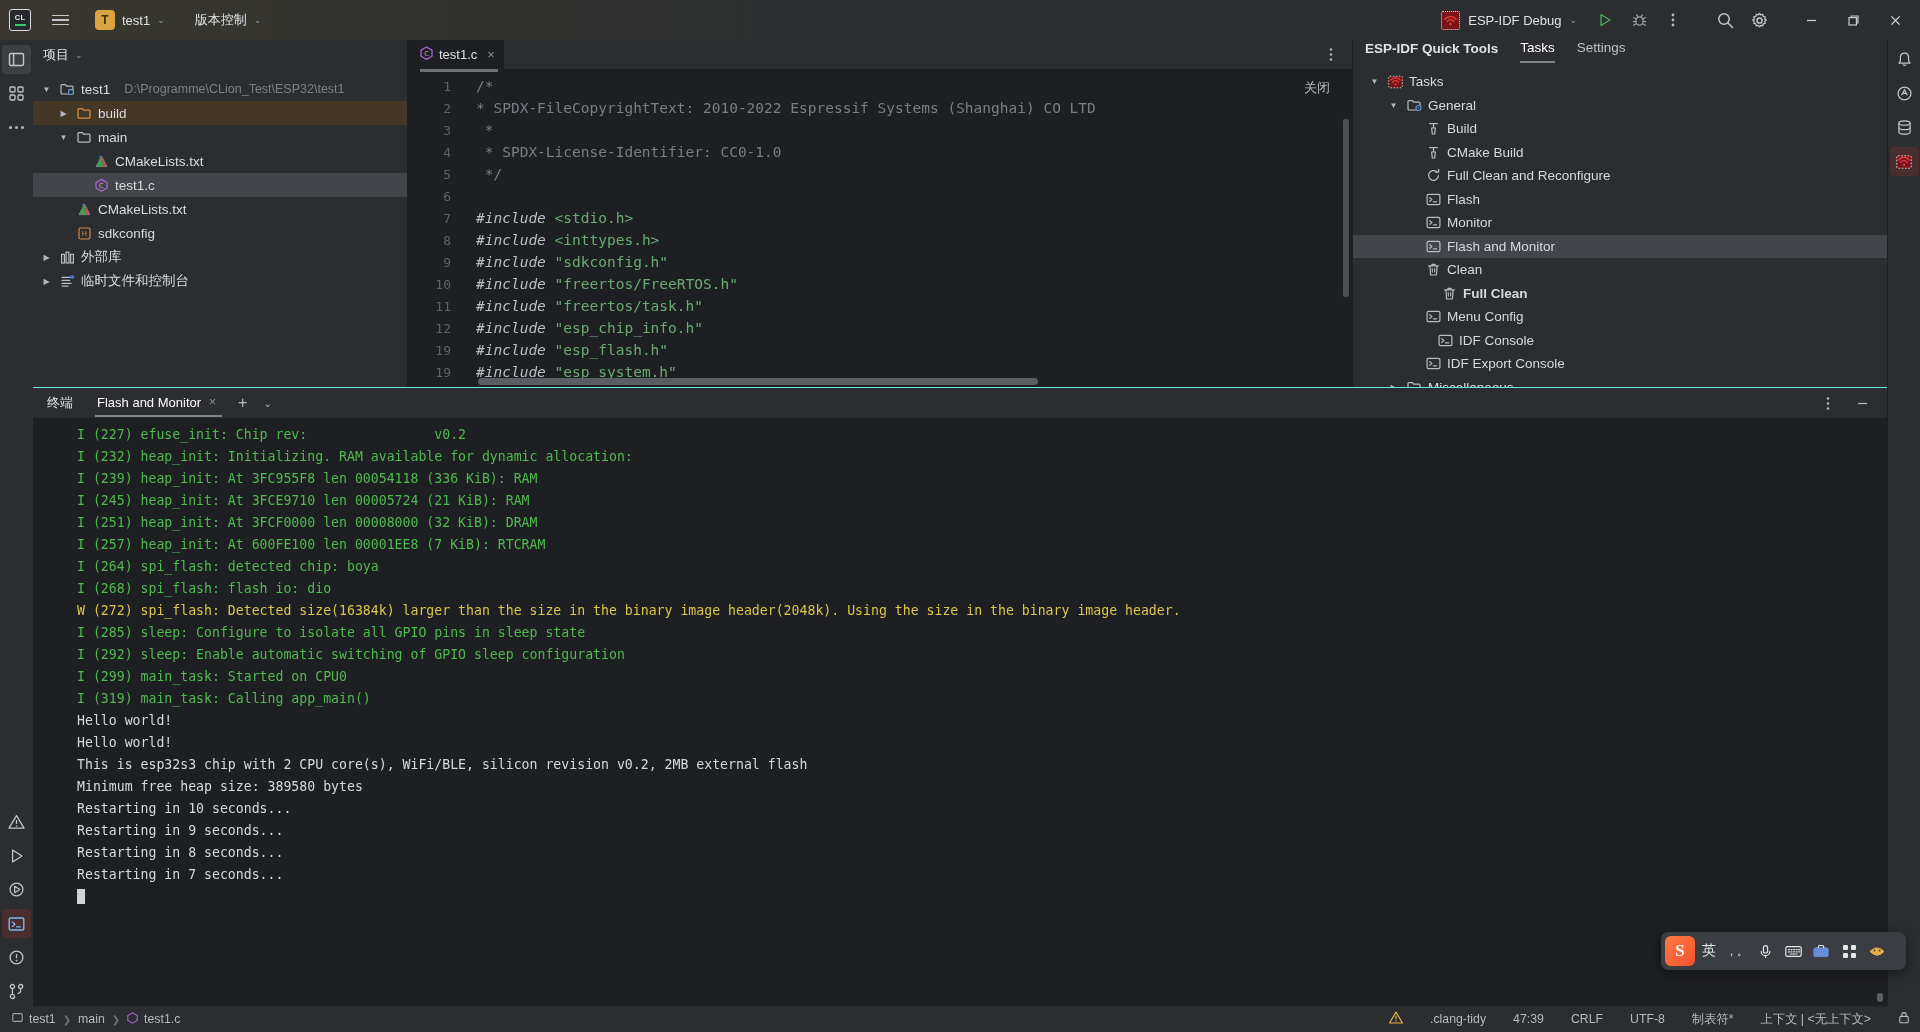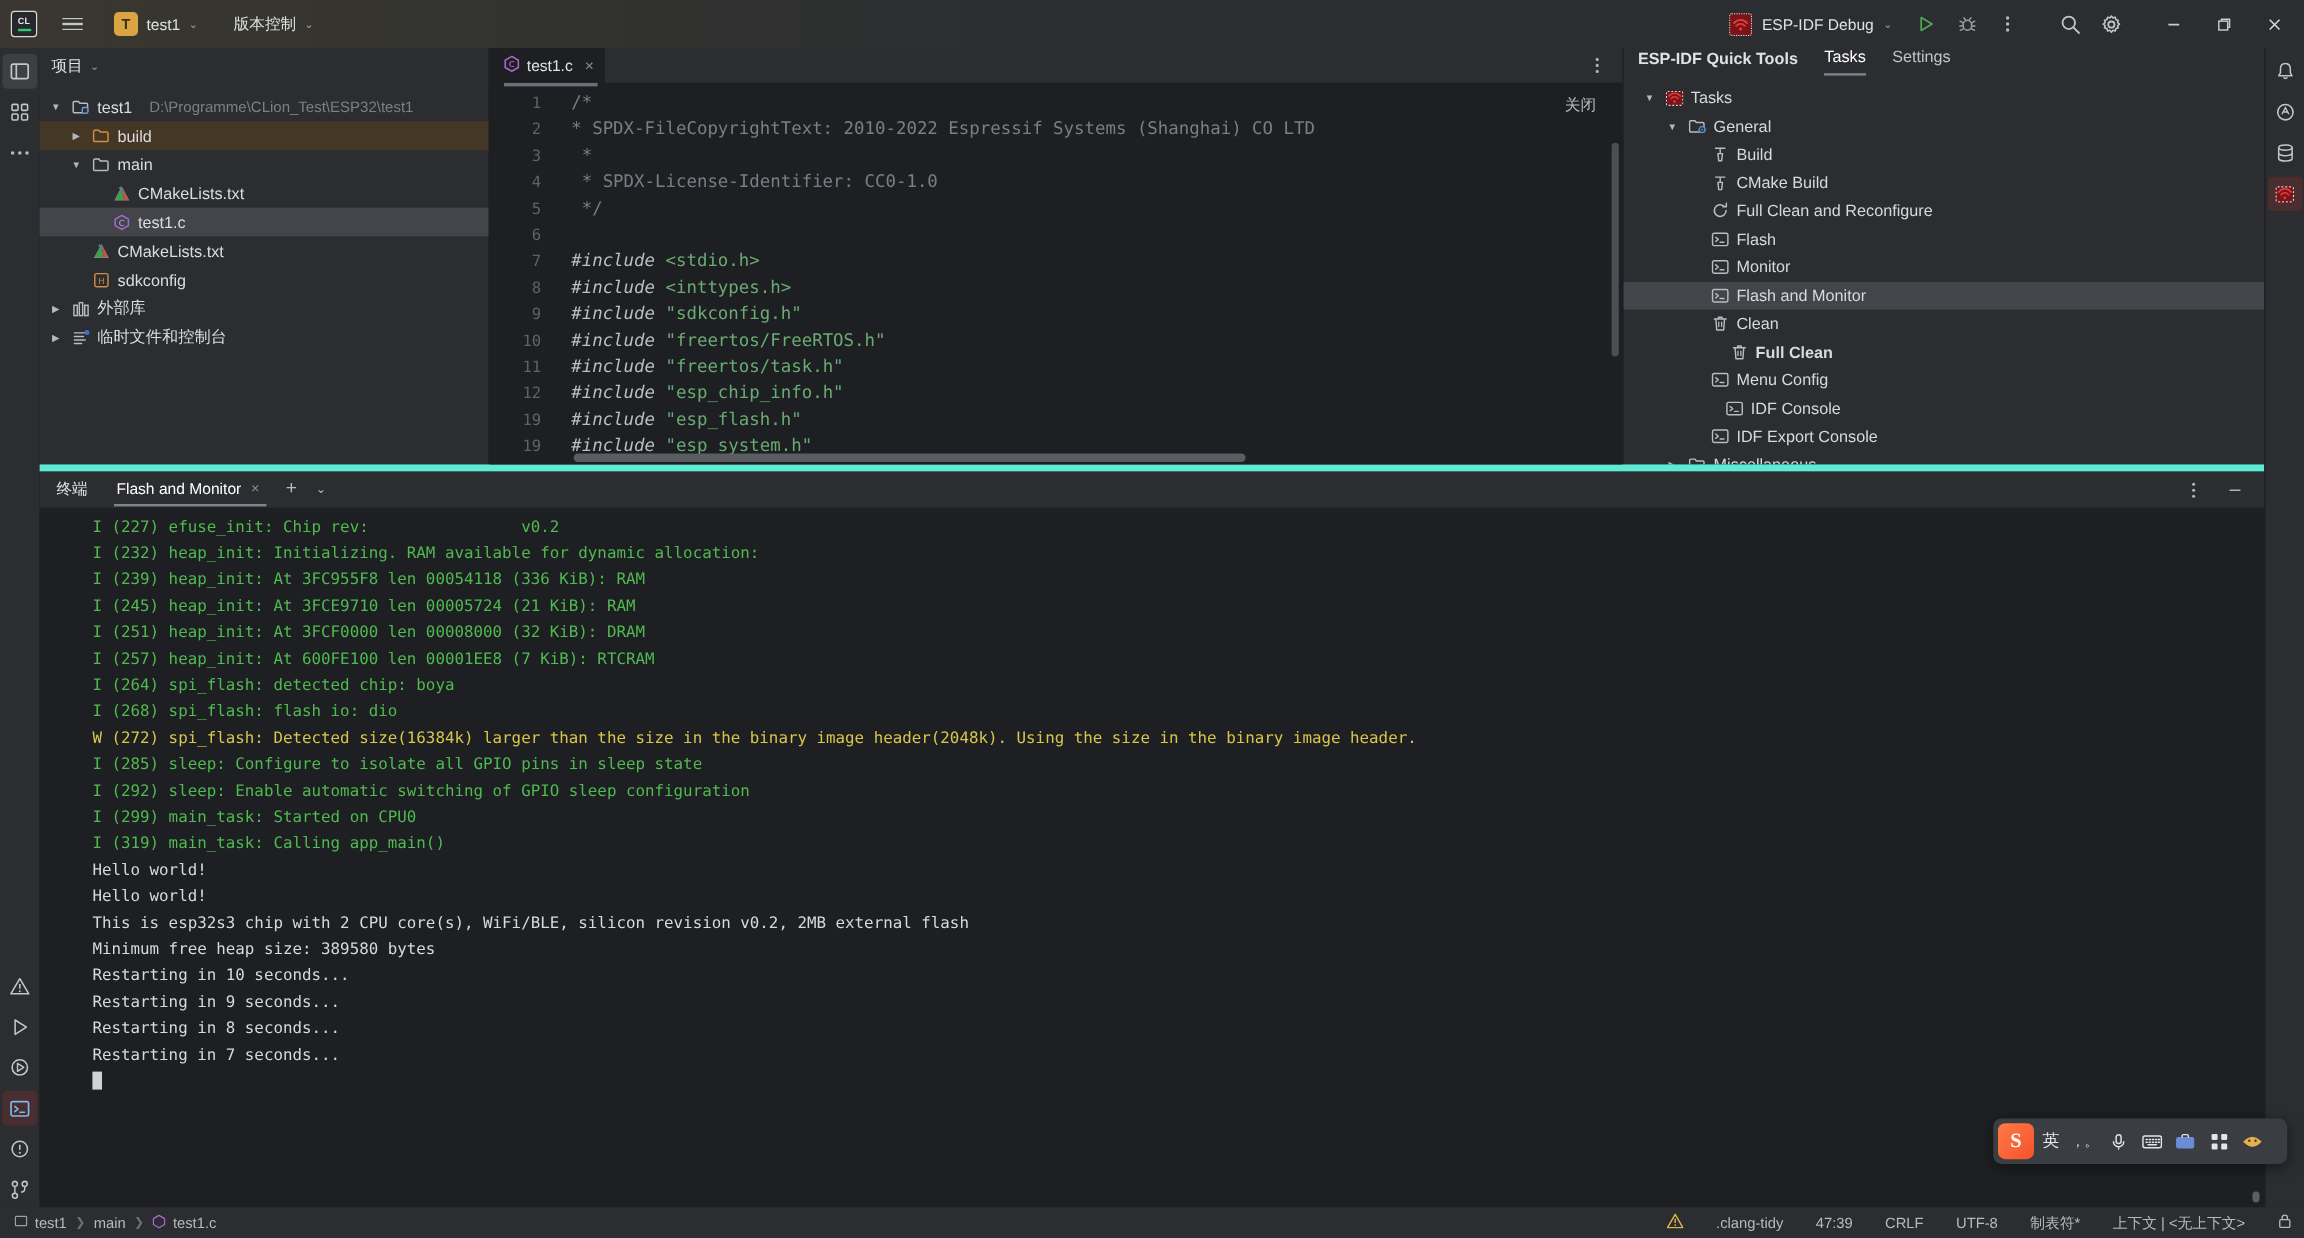--- a/index.html
+++ b/index.html
@@ -100,21 +100,21 @@
   .esp-title { font-size: 13.5px; font-weight: bold; color: #dfe1e5; padding-bottom: 7px; }
   .esp-tab { font-size: 13.5px; color: #c0c4c9; padding-bottom: 6px; border-bottom: 2.5px solid transparent; cursor: pointer; }
   .esp-tab.active { color: #ffffff; border-bottom-color: #7f858d; }
   .esp-tree { padding-top: 7px; font-size: 13.5px; }
   .erow { height: 23.5px; display: flex; align-items: center; gap: 5px; cursor: pointer; white-space: nowrap; }
   .erow.sel { background: #43454a; }
   .eico { width: 17px; display: flex; align-items: center; justify-content: center; flex: 0 0 17px; color: #b9bdc2; }
   .elabel { color: #d6d9dd; }
 
   
-  .term { flex: 1 1 auto; background: #1e1f22; display: flex; flex-direction: column; min-height: 0; border-top: 6px solid #5eead4; }
+  .term { flex: 1 1 auto; background: #1e1f22; display: flex; flex-direction: column; min-height: 0; border-top: 1px solid #5eead4; }
   .term-head { height: 30px; background: #2b2d30; display: flex; align-items: center; padding-left: 14px; gap: 0; }
   .term-label { font-size: 13px; color: #dfe1e5; margin-right: 22px; }
   .term-tab { font-size: 13px; color: #ffffff; display: flex; align-items: center; gap: 8px;
     padding: 5px 6px 5px 2px; border-bottom: 2.5px solid #7f858d; cursor: pointer; }
   .term-tab .x { color: #8b9096; font-size: 12px; }
   .term-plus { margin-left: 16px; color: #b6babf; font-size: 16px; cursor: pointer; }
   .term-chev { margin-left: 16px; color: #b6babf; font-size: 10px; cursor: pointer; }
   .term-head-right { margin-left: auto; display: flex; align-items: center; gap: 12px; padding-right: 14px; color: #b0b4b9; }
   .term-body { flex: 1 1 auto; overflow: hidden; padding: 6px 0 0 44px; position: relative;
     font-family: "DejaVu Sans Mono", monospace; font-size: 13.2px; line-height: 22px; }

